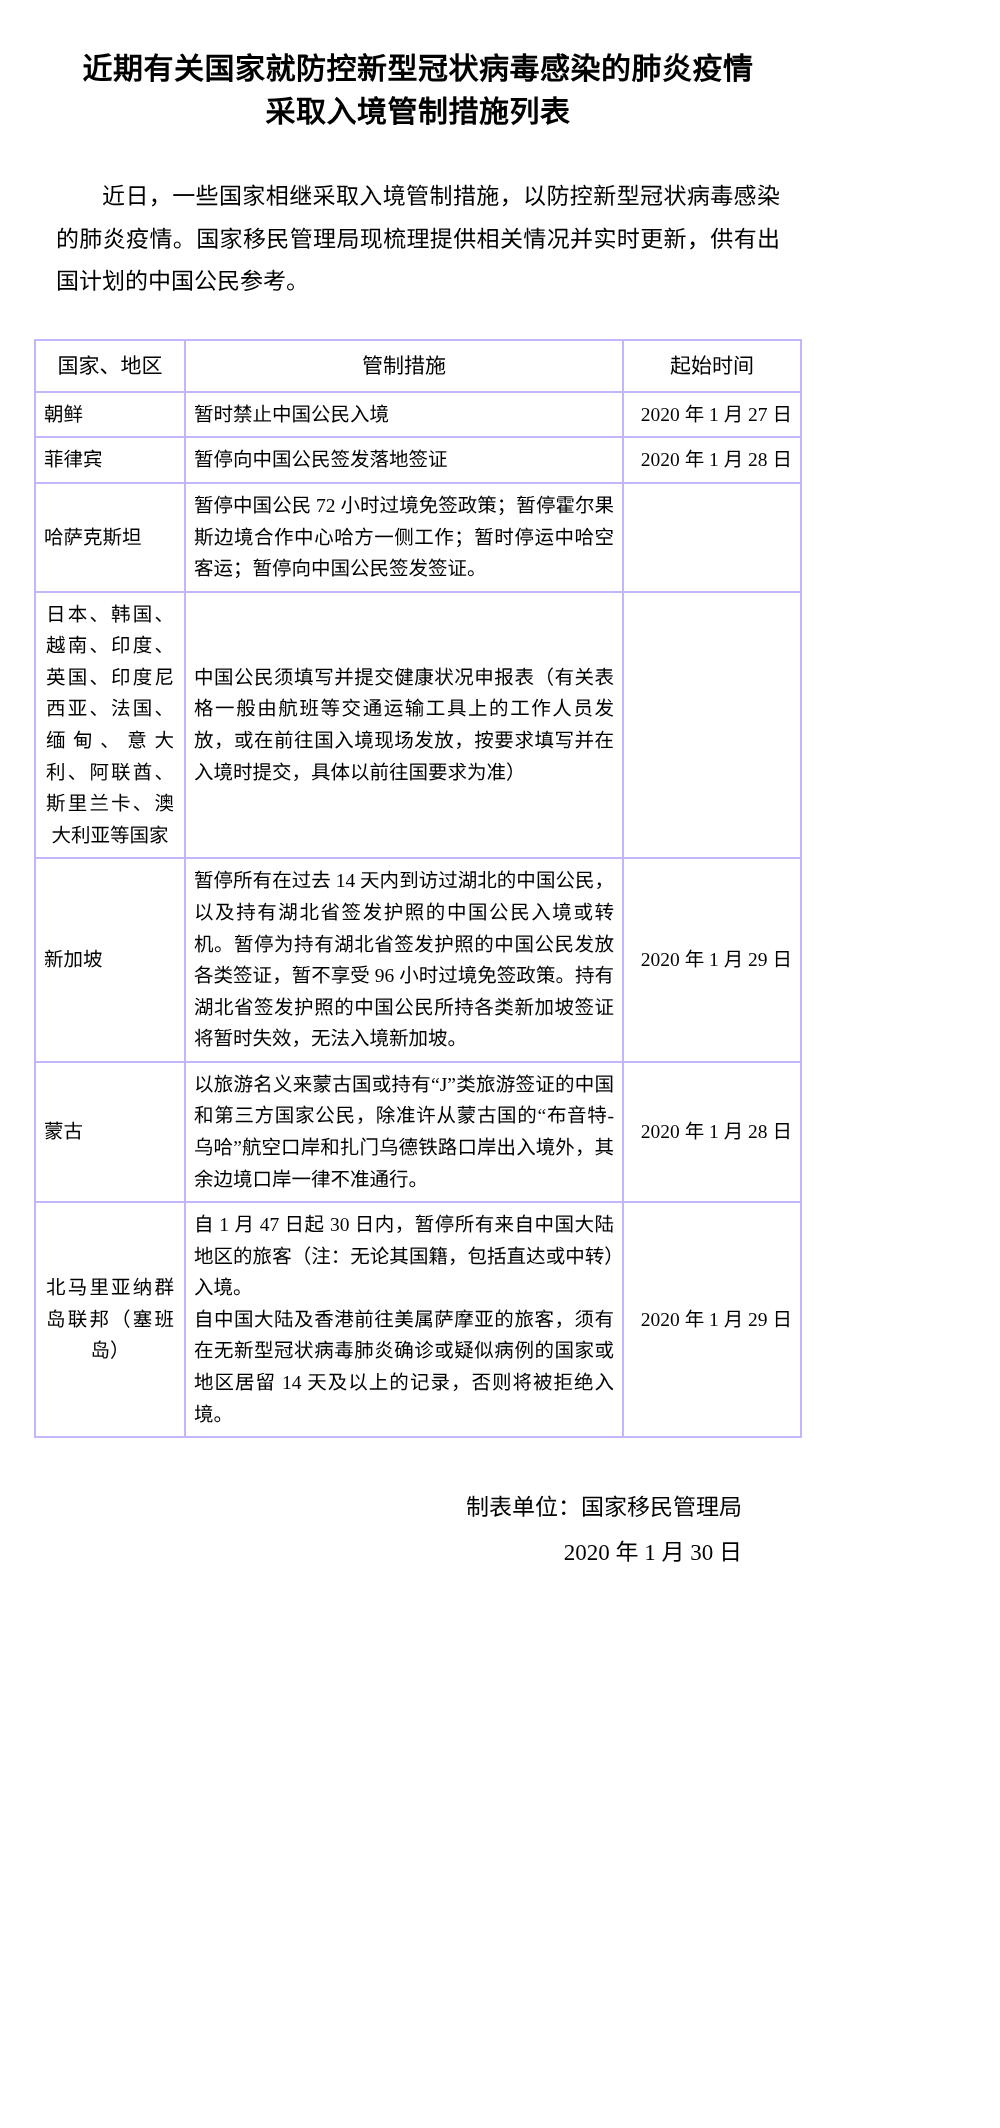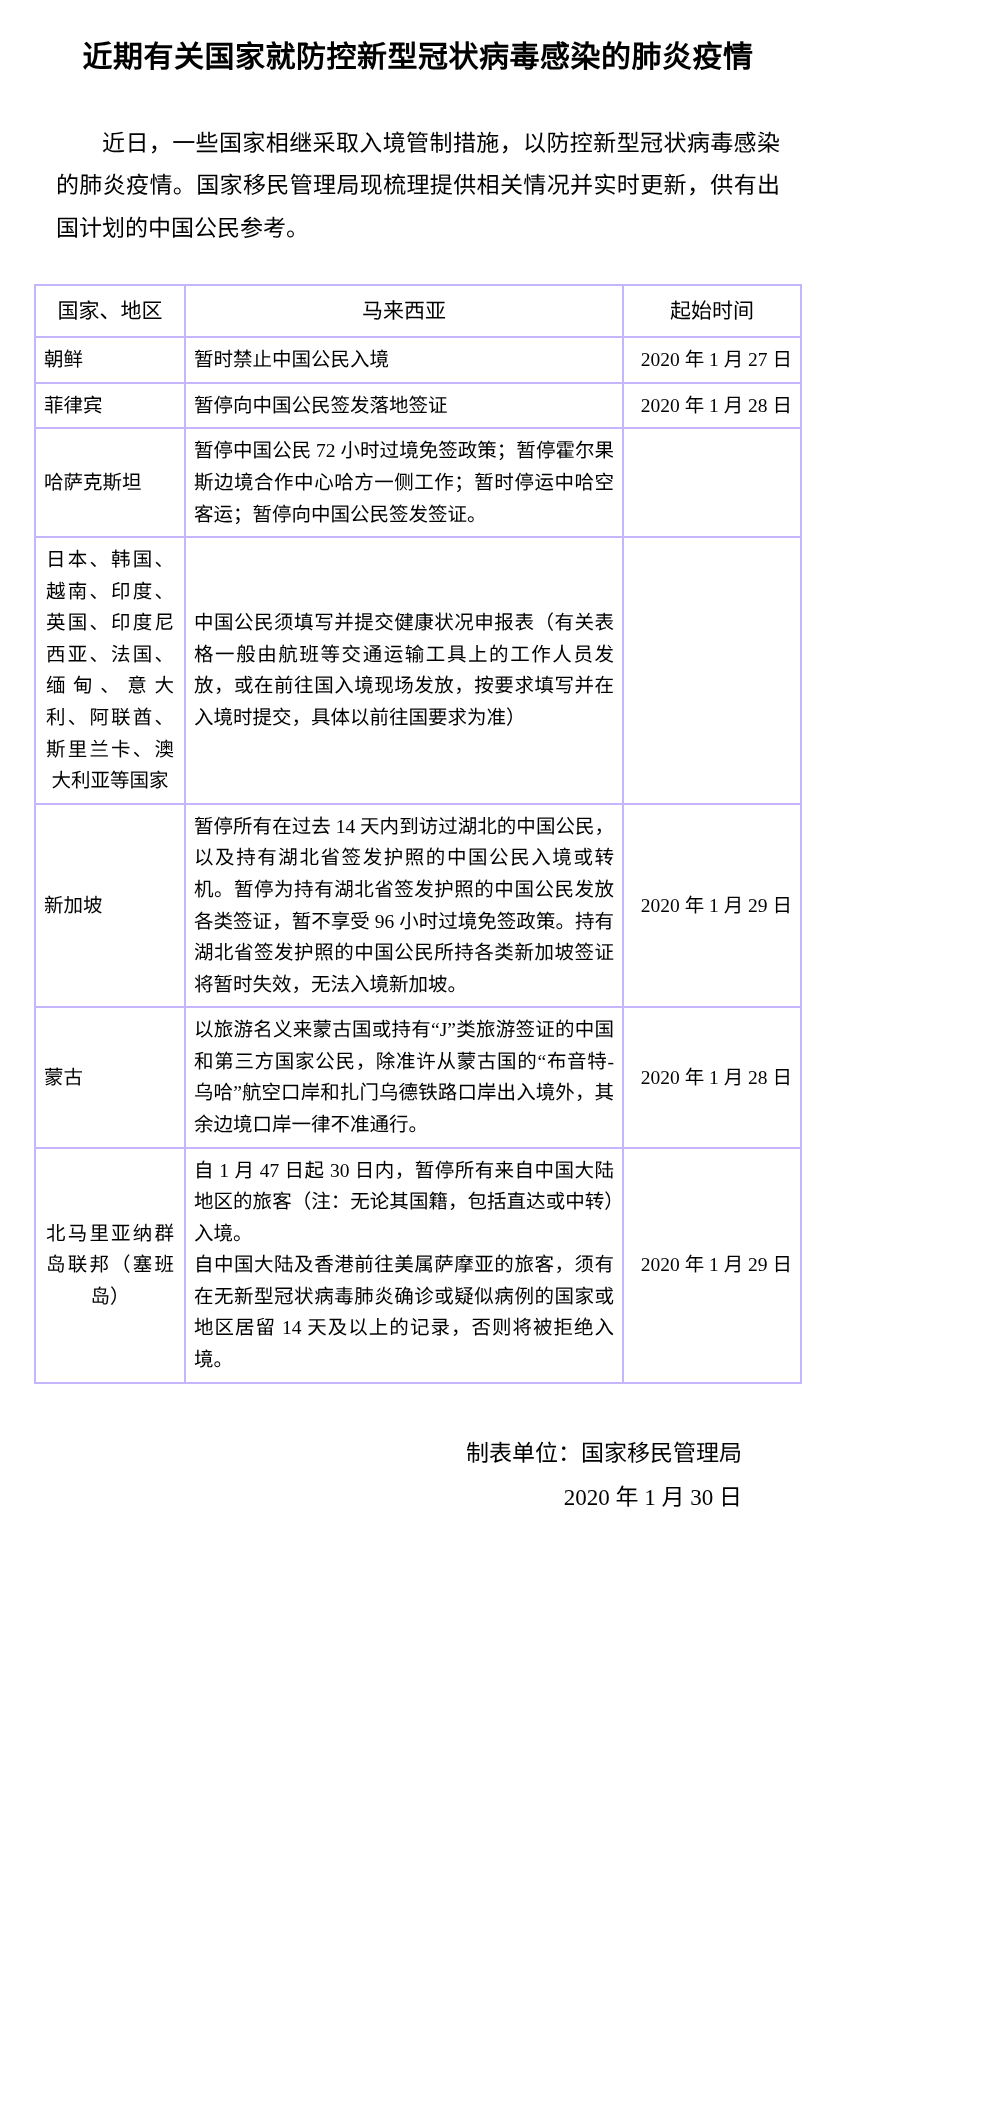--- a/index.html
+++ b/index.html
@@ -10,41 +10,42 @@
   body {
     width: 1000px;
     min-height: 2128px;
     font-family: "Liberation Serif", "DejaVu Serif", serif;
     color: #000000;
     -webkit-font-smoothing: antialiased;
   }
   .page {
     width: 836px;
     box-sizing: border-box;
-    padding: 24px 34px 40px 34px;
+    padding: 36px 34px 40px 34px;
   }
   .doc-title {
     text-align: center;
     font-weight: bold;
     font-size: 30px;
     line-height: 1.42;
     letter-spacing: 0.5px;
     margin: 12px auto 0 auto;
     width: 88%;
   }
   .doc-title .line {
     display: block;
   }
   .intro {
     font-size: 23px;
     line-height: 1.85;
     text-align: justify;
     text-justify: inter-ideograph;
     margin: 44px 22px 34px 22px;
     text-indent: 2em;
+    font-family: Liberation Mono, monospace;
   }
   table.main {
     border-collapse: collapse;
     width: 100%;
     table-layout: fixed;
   }
   table.main th,
   table.main td {
     border: 2px solid #c4b5fd;
     padding: 6px 8px;
@@ -94,34 +95,35 @@
   }
   .footer div { white-space: nowrap; }
 </style>
 </head>
 <body>
 
 <div class="page">
 
   <h1 class="doc-title">
     <span class="line">近期有关国家就防控新型冠状病毒感染的肺炎疫情</span>
+    <span class="line">采取入境管制措施列表</span>
   </h1>
 
   <p class="intro">近日，一些国家相继采取入境管制措施，以防控新型冠状病毒感染的肺炎疫情。国家移民管理局现梳理提供相关情况并实时更新，供有出国计划的中国公民参考。</p>
 
   <table class="main">
     <colgroup>
       <col class="c-country">
       <col class="c-measure">
       <col class="c-date">
     </colgroup>
     <thead>
       <tr>
         <th>国家、地区</th>
-        <th>马来西亚</th>
+        <th>管制措施</th>
         <th>起始时间</th>
       </tr>
     </thead>
     <tbody>
       <tr>
         <td class="country">朝鲜</td>
         <td class="measure">暂时禁止中国公民入境</td>
         <td class="date">2020 年 1 月 27 日</td>
       </tr>
       <tr>

